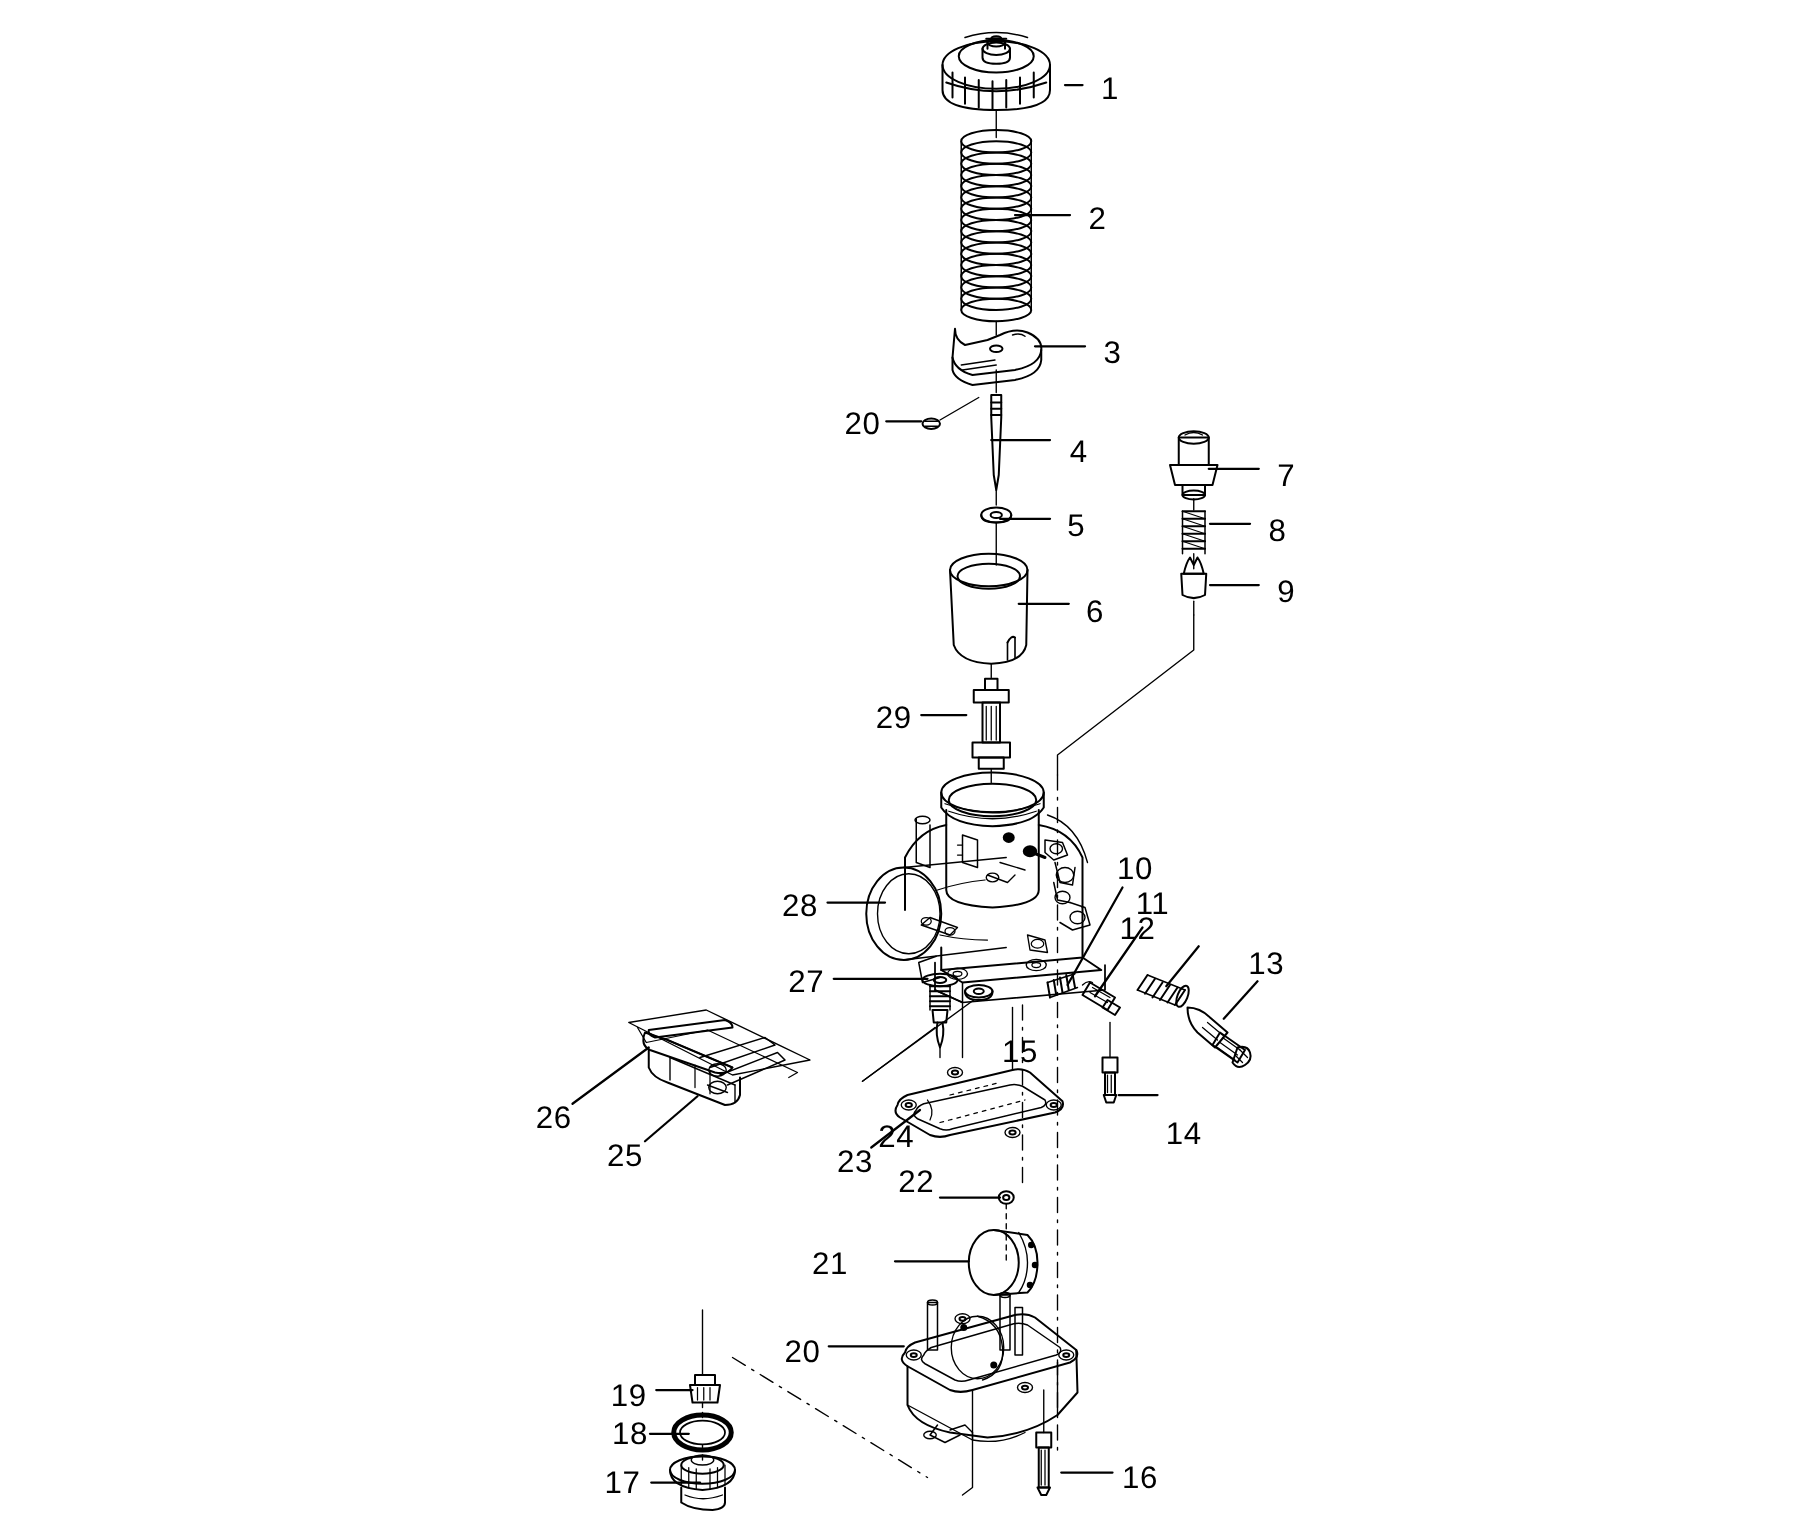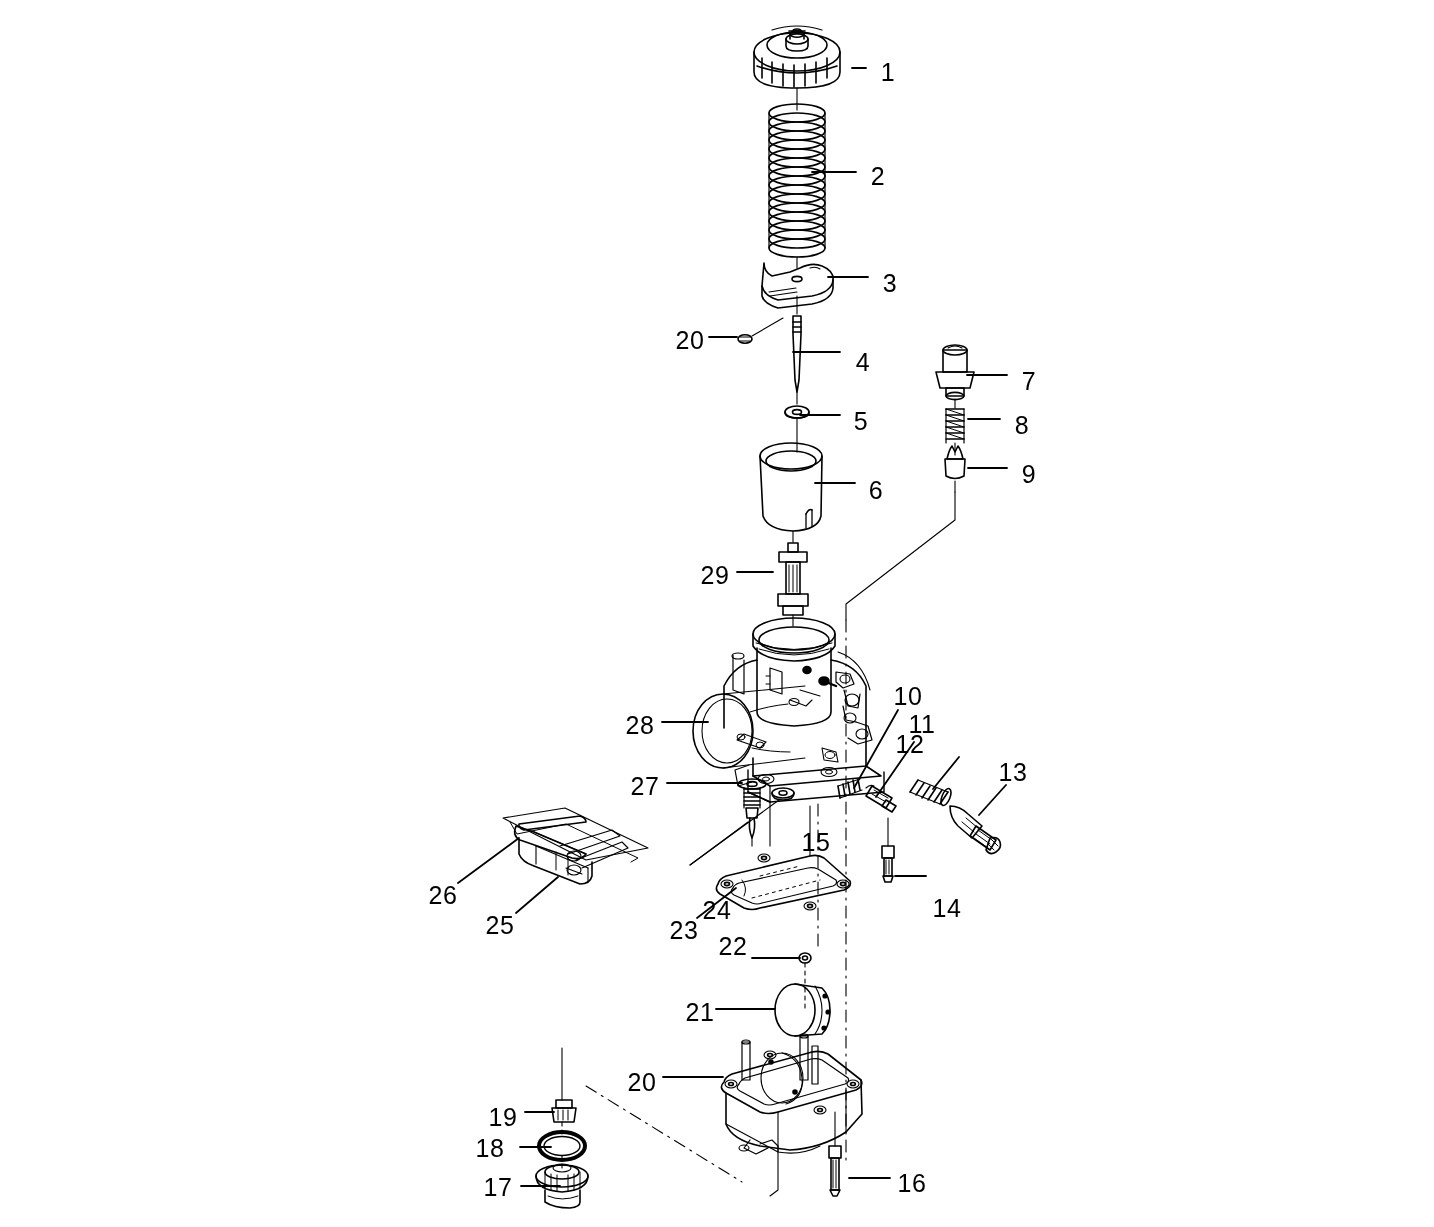--- a/index.html
+++ b/index.html
@@ -445,24 +445,24 @@
       <div class="callout" style="left: 1022px; top: 425px;">8</div>
       <div class="callout" style="left: 1029px; top: 474px;">9</div>
       <div class="callout" style="left: 908px; top: 696px;">10</div>
       <div class="callout" style="left: 922px; top: 724px;">11</div>
       <div class="callout" style="left: 910px; top: 744px;">12</div>
       <div class="callout" style="left: 1013px; top: 772px;">13</div>
       <div class="callout" style="left: 947px; top: 884px; margin-top: 24px;">14</div>
       <div class="callout" style="left: 816px; top: 842px;">15</div>
       <div class="callout" style="left: 912px; top: 1183px;">16</div>
       <div class="callout" style="left: 498px; top: 1187px;">17</div>
-      <div class="callout" style="left: 490px; top: 1148px; text-align: center;">18</div>
+      <div class="callout" style="left: 504px; top: 1148px; text-align: center;">18</div>
       <div class="callout" style="left: 503px; top: 1117px;">19</div>
       <div class="callout" style="left: 642px; top: 1082px;">20</div>
-      <div class="callout" style="left: 700px; top: 1012px; text-align: right;">21</div>
+      <div class="callout" style="left: 664px; top: 1012px; text-align: right;">21</div>
       <div class="callout" style="left: 733px; top: 946px;">22</div>
       <div class="callout" style="left: 684px; top: 930px;">23</div>
       <div class="callout" style="left: 675px; top: 910px; margin-left: 42px;">24</div>
       <div class="callout" style="left: 500px; top: 925px;">25</div>
       <div class="callout" style="left: 443px; top: 895px;">26</div>
       <div class="callout" style="left: 645px; top: 786px;">27</div>
       <div class="callout" style="left: 640px; top: 725px;">28</div>
       <div class="callout" style="left: 715px; top: 575px;">29</div>
       <div class="callout" style="left: 690px; top: 340px;">20</div>
     </div>

